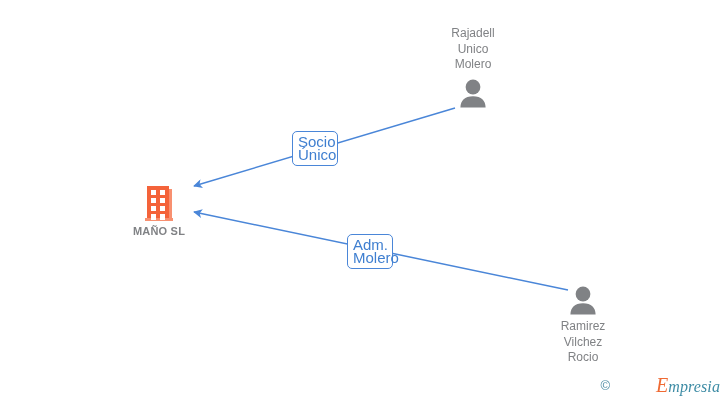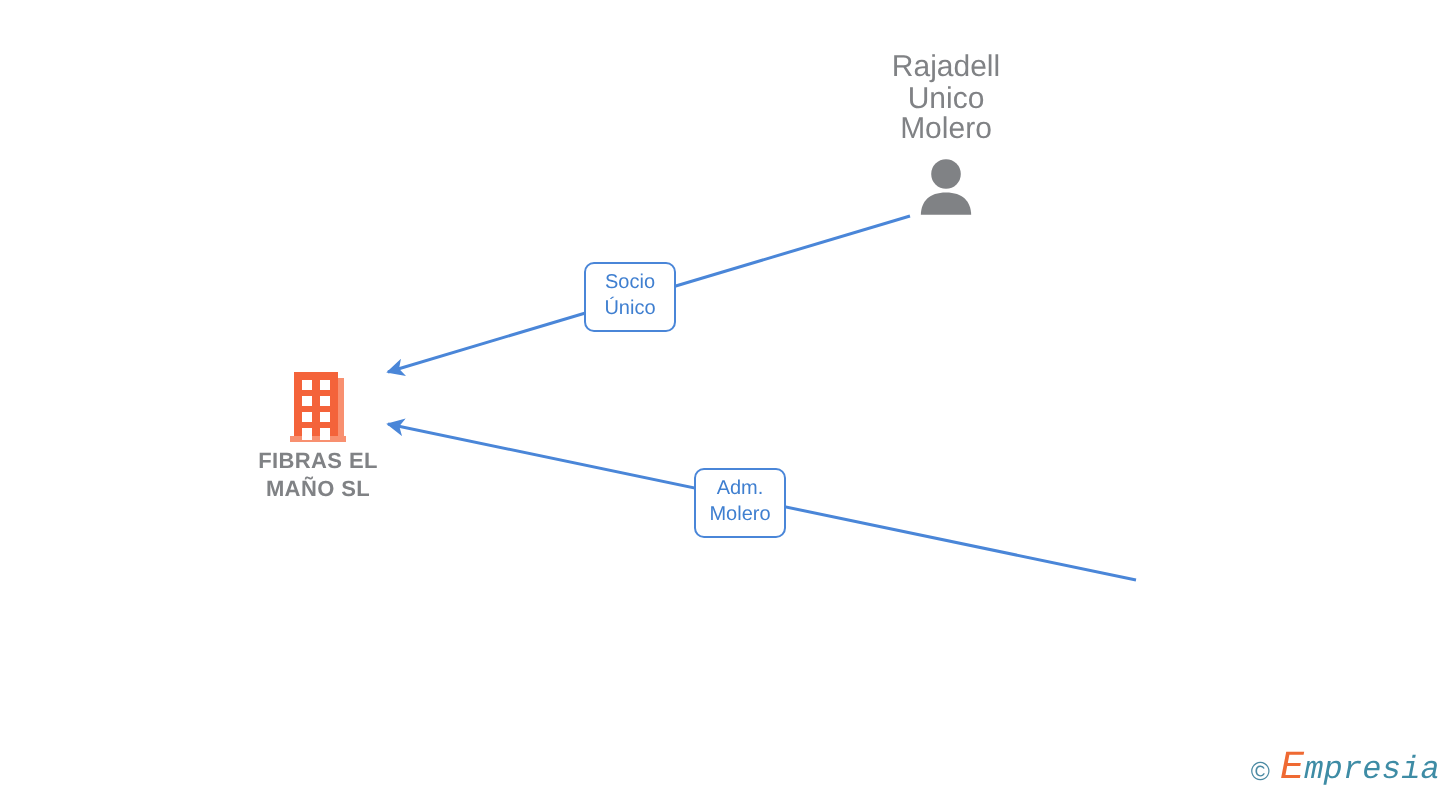--- a/index.html
+++ b/index.html
@@ -51,44 +51,44 @@
 
   
   .person-node {
     position: absolute;
     width: 120px;
     text-align: center;
   }
   .person-node.top { left: 413px; top: 26px; }
   .person-node.bottom { left: 523px; top: 283px; }
   .person-label {
-    font-size: 15px;
+    font-size: 12px;
     line-height: 15.5px;
     color: #808285;
   }
   .person-icon-wrap {
     height: 32px;
     display: flex;
     align-items: flex-end;
     justify-content: center;
   }
   .person-node.top .person-icon-wrap { margin-top: 3px; }
   .person-node.bottom .person-label { margin-top: 4px; }
 
   
   .edge-chip {
     position: absolute;
     box-sizing: border-box;
     background: #ffffff;
     border: 1.4px solid #4a86d8;
     border-radius: 5px;
     color: #3f7fd0;
-    font-size: 10px;
+    font-size: 15px;
     line-height: 13px;
-    text-align: center;
+    text-align: left;
     padding: 3px 5px 4px 5px;
     white-space: nowrap;
   }
   .edge-chip.socio { left: 292px; top: 131px; width: 46px; }
   .edge-chip.adm   { left: 347px; top: 234px; width: 46px; }
   .chip-line { display: block; }
 
   
   .watermark {
     position: absolute;
@@ -98,26 +98,27 @@
     align-items: center;
     gap: 5px;
     user-select: none;
   }
   .wm-copy {
     font-size: 13px;
     color: #4b8aa3;
     line-height: 1;
   }
   .wm-brand {
-    font-family: Liberation Mono, monospace;
+    font-family: Liberation Serif, serif;
     font-style: italic;
     font-size: 16px;
     line-height: 1;
     color: #3e8ca5;
     letter-spacing: .1px;
+    margin-left: 41px;
   }
   .wm-brand .cap {
     color: #ef6a33;
     font-size: 20px;
   }
 </style>
 </head>
 <body>
 
 <div id="canvas">
@@ -148,39 +149,51 @@
         <rect x="16" y="6" width="5" height="5" fill="#ffffff"></rect>
         <rect x="7" y="14" width="5" height="5" fill="#ffffff"></rect>
         <rect x="16" y="14" width="5" height="5" fill="#ffffff"></rect>
         <rect x="7" y="22" width="5" height="5" fill="#ffffff"></rect>
         <rect x="16" y="22" width="5" height="5" fill="#ffffff"></rect>
         <rect x="7" y="30" width="5" height="6" fill="#ffffff"></rect>
         <rect x="16" y="30" width="5" height="6" fill="#ffffff"></rect>
       </svg>
     </div>
     <div class="company-label">
-      <span class="chip-line">FIBRAS EL</span>
       <span class="chip-line">MAÑO SL</span>
     </div>
   </div>
 
   <div class="person-node top">
     <div class="person-label">
       <span class="chip-line">Rajadell</span>
       <span class="chip-line">Unico</span>
       <span class="chip-line">Molero</span>
     </div>
     <div class="person-icon-wrap">
       <svg width="34" height="29" viewBox="0 0 34 29" xmlns="http://www.w3.org/2000/svg">
         <circle cx="17" cy="8" r="7.4" fill="#808285"></circle>
         <path d="M17 17.2 C8.6 17.2 4.6 21.6 4.4 28.4 L29.6 28.4 C29.4 21.6 25.4 17.2 17 17.2 z" fill="#808285"></path>
       </svg>
     </div>
   </div>
 
+  <div class="person-node bottom">
+    <div class="person-icon-wrap">
+      <svg width="34" height="29" viewBox="0 0 34 29" xmlns="http://www.w3.org/2000/svg">
+        <circle cx="17" cy="8" r="7.4" fill="#808285"></circle>
+        <path d="M17 17.2 C8.6 17.2 4.6 21.6 4.4 28.4 L29.6 28.4 C29.4 21.6 25.4 17.2 17 17.2 z" fill="#808285"></path>
+      </svg>
+    </div>
+    <div class="person-label">
+      <span class="chip-line">Ramirez</span>
+      <span class="chip-line">Vilchez</span>
+      <span class="chip-line">Rocio</span>
+    </div>
+  </div>
 
   <div class="edge-chip socio">
     <span class="chip-line">Socio</span>
     <span class="chip-line">Único</span>
   </div>
 
   <div class="edge-chip adm">
     <span class="chip-line">Adm.</span>
     <span class="chip-line">Molero</span>
   </div>

